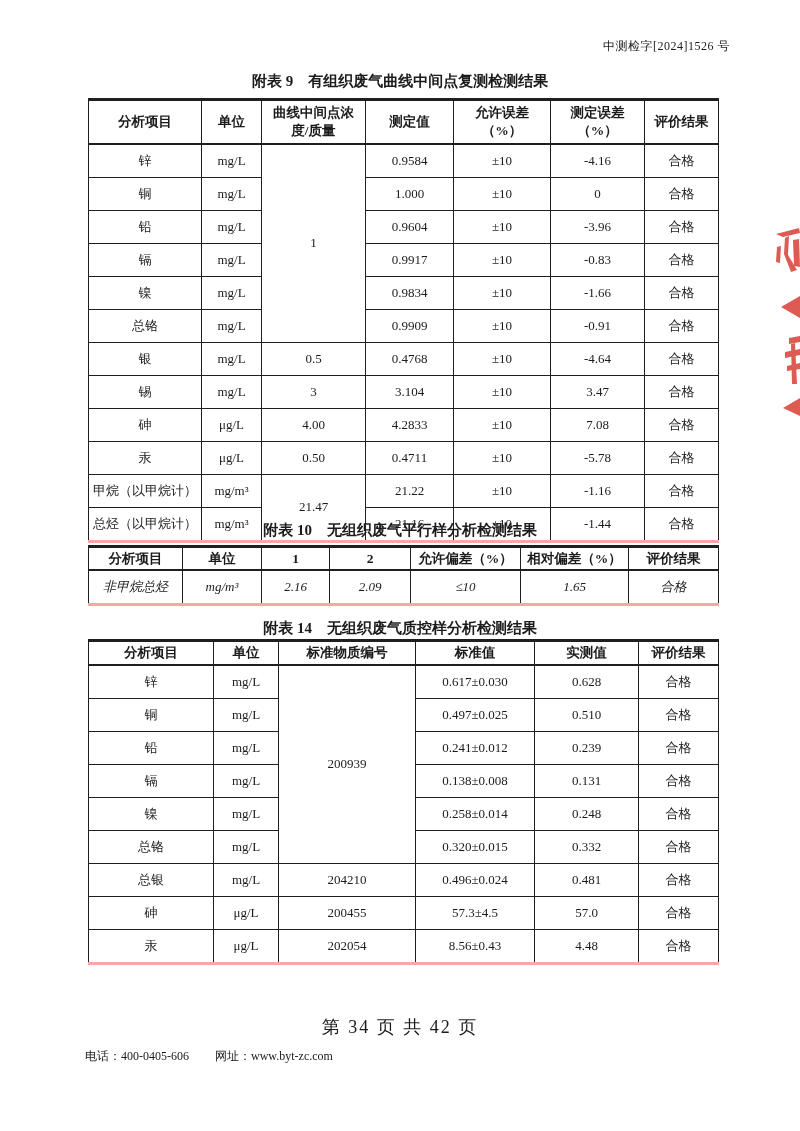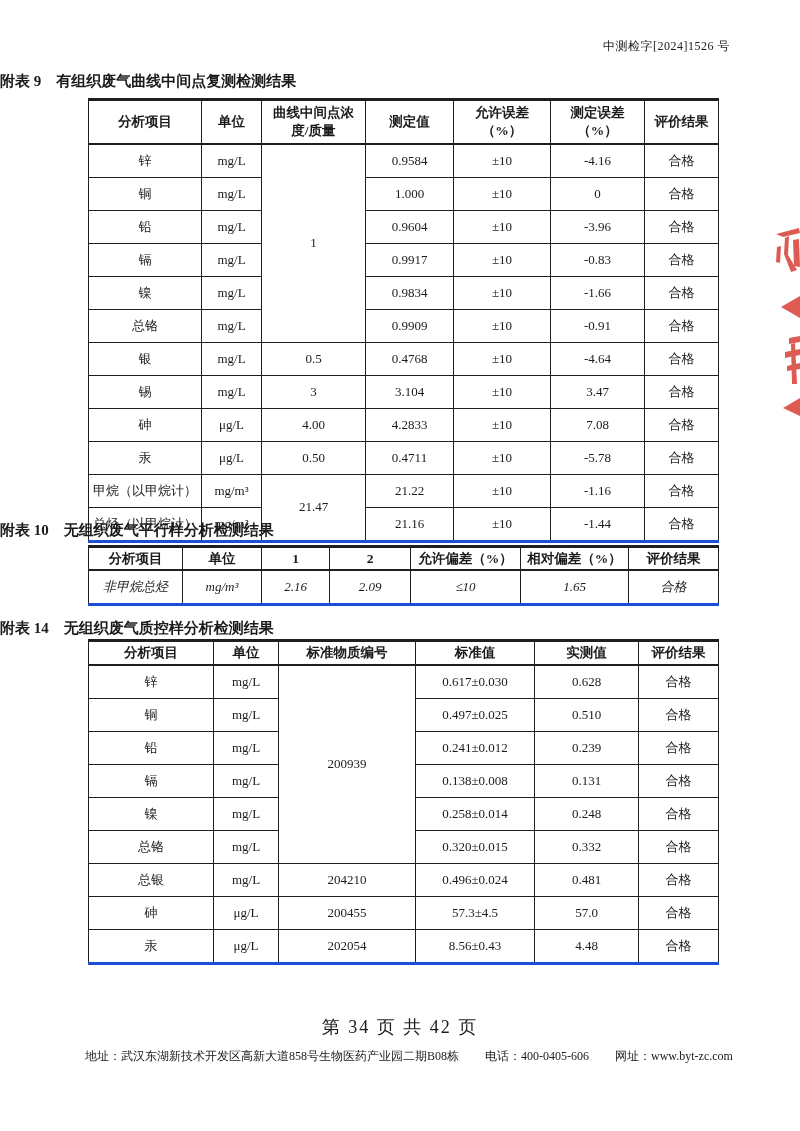--- a/index.html
+++ b/index.html
@@ -2,38 +2,38 @@
 <html><head>
 <meta charset="utf-8">
 <style>
   html,body{margin:0;padding:0;}
   body{
     width:800px;height:1131px;position:relative;background:#ffffff;
     font-family:"Liberation Serif","DejaVu Serif",serif;
     color:#1b1b1b;overflow:hidden;
   }
   .doc-number{position:absolute;top:38px;right:70px;font-size:12px;letter-spacing:.5px;}
-  .tbl-title{position:absolute;left:0;width:800px;font-size:15px;font-weight:bold;}
+  .tbl-title{position:absolute;left:0;width:800px;text-align:center;font-size:15px;font-weight:bold;}
   #title9{top:72px;}
   #title10{top:521px;}
   #title11{top:619px;}
 
   table.report{
     position:absolute;left:88px;width:630px;table-layout:fixed;
     border-collapse:collapse;background:#fff;
   }
   #t9{top:98px;}
   #t10{top:545px;}
   #t11{top:639px;}
   table.report th, table.report td{
     border:1px solid #1f1f1f;text-align:center;vertical-align:middle;
     padding:1px 3px;font-size:13px;line-height:1.3;overflow:hidden;
   }
   table.report th{font-weight:bold;font-size:13.5px;}
-  table.report{border-top:3px solid #1f1f1f;border-bottom:3px solid #1d4ed8;}
+  table.report{border-top:3px solid #1f1f1f;border-bottom:3px solid #fca5a5;}
   table.report thead th{border-bottom:2px solid #1f1f1f;}
   #t9 thead th{height:40px;}
   #t9 tbody td{height:30px;}
   #t10 thead th{height:19px;}
   #t10 tbody td{height:30px;font-style:italic;}
   #t11 thead th{height:20px;}
   #t11 tbody td{height:30px;}
 
   .page-num{position:absolute;top:1015px;left:0;width:800px;text-align:center;font-size:18px;letter-spacing:2px;}
   .address-row{
@@ -300,21 +300,20 @@
         <td>8.56±0.43</td>
         <td>4.48</td>
         <td>合格</td>
       </tr>
     </tbody>
 </table>
 
 <div class="page-num">第 34 页 共 42 页</div>
 
 <div class="address-row">
-  <span>地址：武汉东湖新技术开发区高新大道858号生物医药产业园二期B08栋</span>
   <span>电话：400-0405-606</span>
   <span>网址：www.byt-zc.com</span>
 </div>
 
 <div class="stamp">
   <svg width="26" height="200" viewBox="0 0 26 200" xmlns="http://www.w3.org/2000/svg">
     <g class="stamp-ink" fill="#d9453c" opacity="0.88">
       <path d="M2 9 L25 3 L26 8 L9 12 Z"></path>
       <path d="M11 13 L15 11 L14 30 L23 45 L17 47 L10 29 Z"></path>
       <path d="M19 15 L25 14 L26 42 L20 41 Z"></path>

